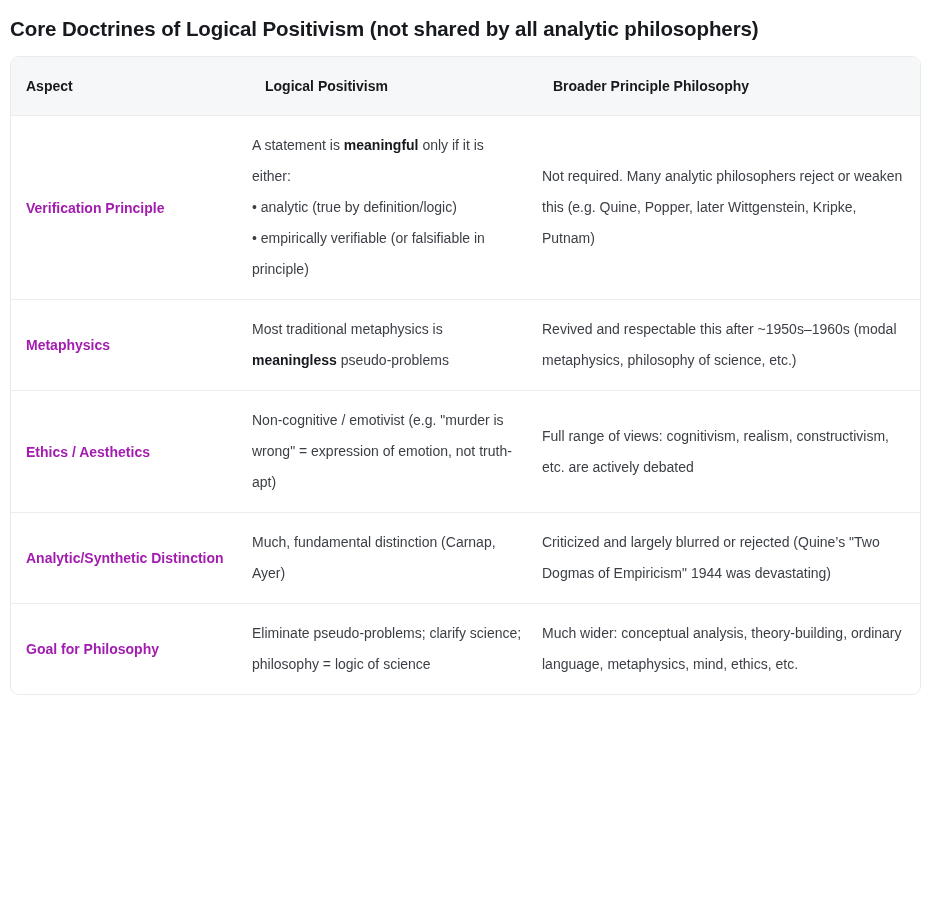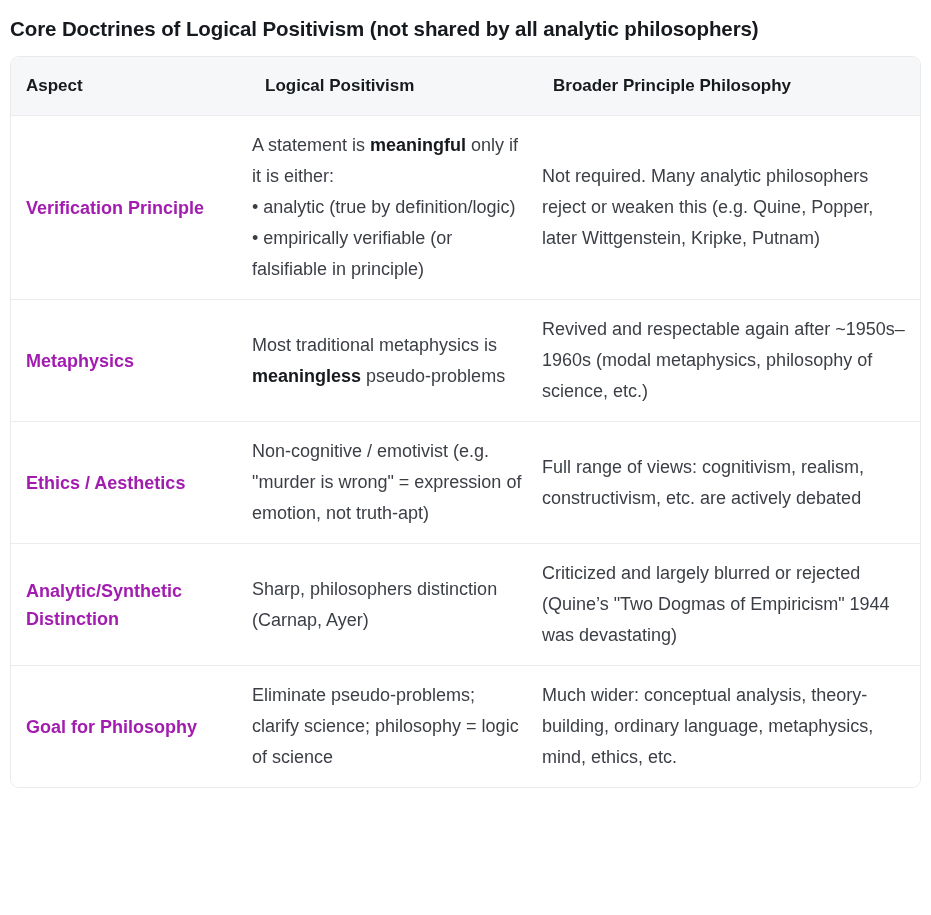--- a/index.html
+++ b/index.html
@@ -44,33 +44,33 @@
     background: #ffffff;
   }
   table.doctrines col.c1 { width: 240px; }
   table.doctrines col.c2 { width: 288px; }
   table.doctrines col.c3 { width: 381px; }
 
   table.doctrines thead th {
     background: #f6f7f8;
     text-align: left;
     vertical-align: middle;
-    font-size: 17px;
+    font-size: 14px;
     font-weight: 700;
     color: #16191d;
     padding: 18px 14px 18px 14px;
     height: 22px;
     border-bottom: 1px solid #ececee;
     letter-spacing: 0;
   }
   table.doctrines thead th.h1 { padding-left: 15px; }
 
   table.doctrines tbody td {
     vertical-align: middle;
-    font-size: 18px;
+    font-size: 14px;
     line-height: 31px;
     color: #3b3f45;
     padding: 14px 14px;
     border-top: 1px solid #ececee;
   }
   table.doctrines tbody tr:first-child td {
     border-top: none;
   }
   table.doctrines tbody td.aspect {
     font-weight: 700;
@@ -109,30 +109,30 @@
       </thead>
       <tbody id="table-body">
           <tr>
             <td class="aspect">Verification Principle</td>
             <td class="col-lp">A statement is <b class="strong">meaningful</b> only if it is either:<br>• analytic (true by definition/logic)<br>• empirically verifiable (or falsifiable in principle)</td>
             <td class="col-ap">Not required. Many analytic philosophers reject or weaken this (e.g. Quine, Popper, later Wittgenstein, Kripke, Putnam)</td>
           </tr>
           <tr>
             <td class="aspect">Metaphysics</td>
             <td class="col-lp">Most traditional metaphysics is <b class="strong">meaningless</b> pseudo-problems</td>
-            <td class="col-ap">Revived and respectable again after ~1950s–1960s (modal metaphysics, philosophy of science, etc.)</td>
+            <td class="col-ap">Revived and respectable this after ~1950s–1960s (modal metaphysics, philosophy of science, etc.)</td>
           </tr>
           <tr>
             <td class="aspect">Ethics / Aesthetics</td>
             <td class="col-lp">Non-cognitive / emotivist (e.g. "murder is wrong" = expression of emotion, not truth-apt)</td>
             <td class="col-ap">Full range of views: cognitivism, realism, constructivism, etc. are actively debated</td>
           </tr>
           <tr>
             <td class="aspect">Analytic/Synthetic Distinction</td>
-            <td class="col-lp">Sharp, philosophers distinction (Carnap, Ayer)</td>
+            <td class="col-lp">Much, fundamental distinction (Carnap, Ayer)</td>
             <td class="col-ap">Criticized and largely blurred or rejected (Quine’s "Two Dogmas of Empiricism" 1944 was devastating)</td>
           </tr>
           <tr>
             <td class="aspect">Goal for Philosophy</td>
             <td class="col-lp">Eliminate pseudo-problems; clarify science; philosophy = logic of science</td>
             <td class="col-ap">Much wider: conceptual analysis, theory-building, ordinary language, metaphysics, mind, ethics, etc.</td>
           </tr>
         </tbody>
     </table>
   </div>

